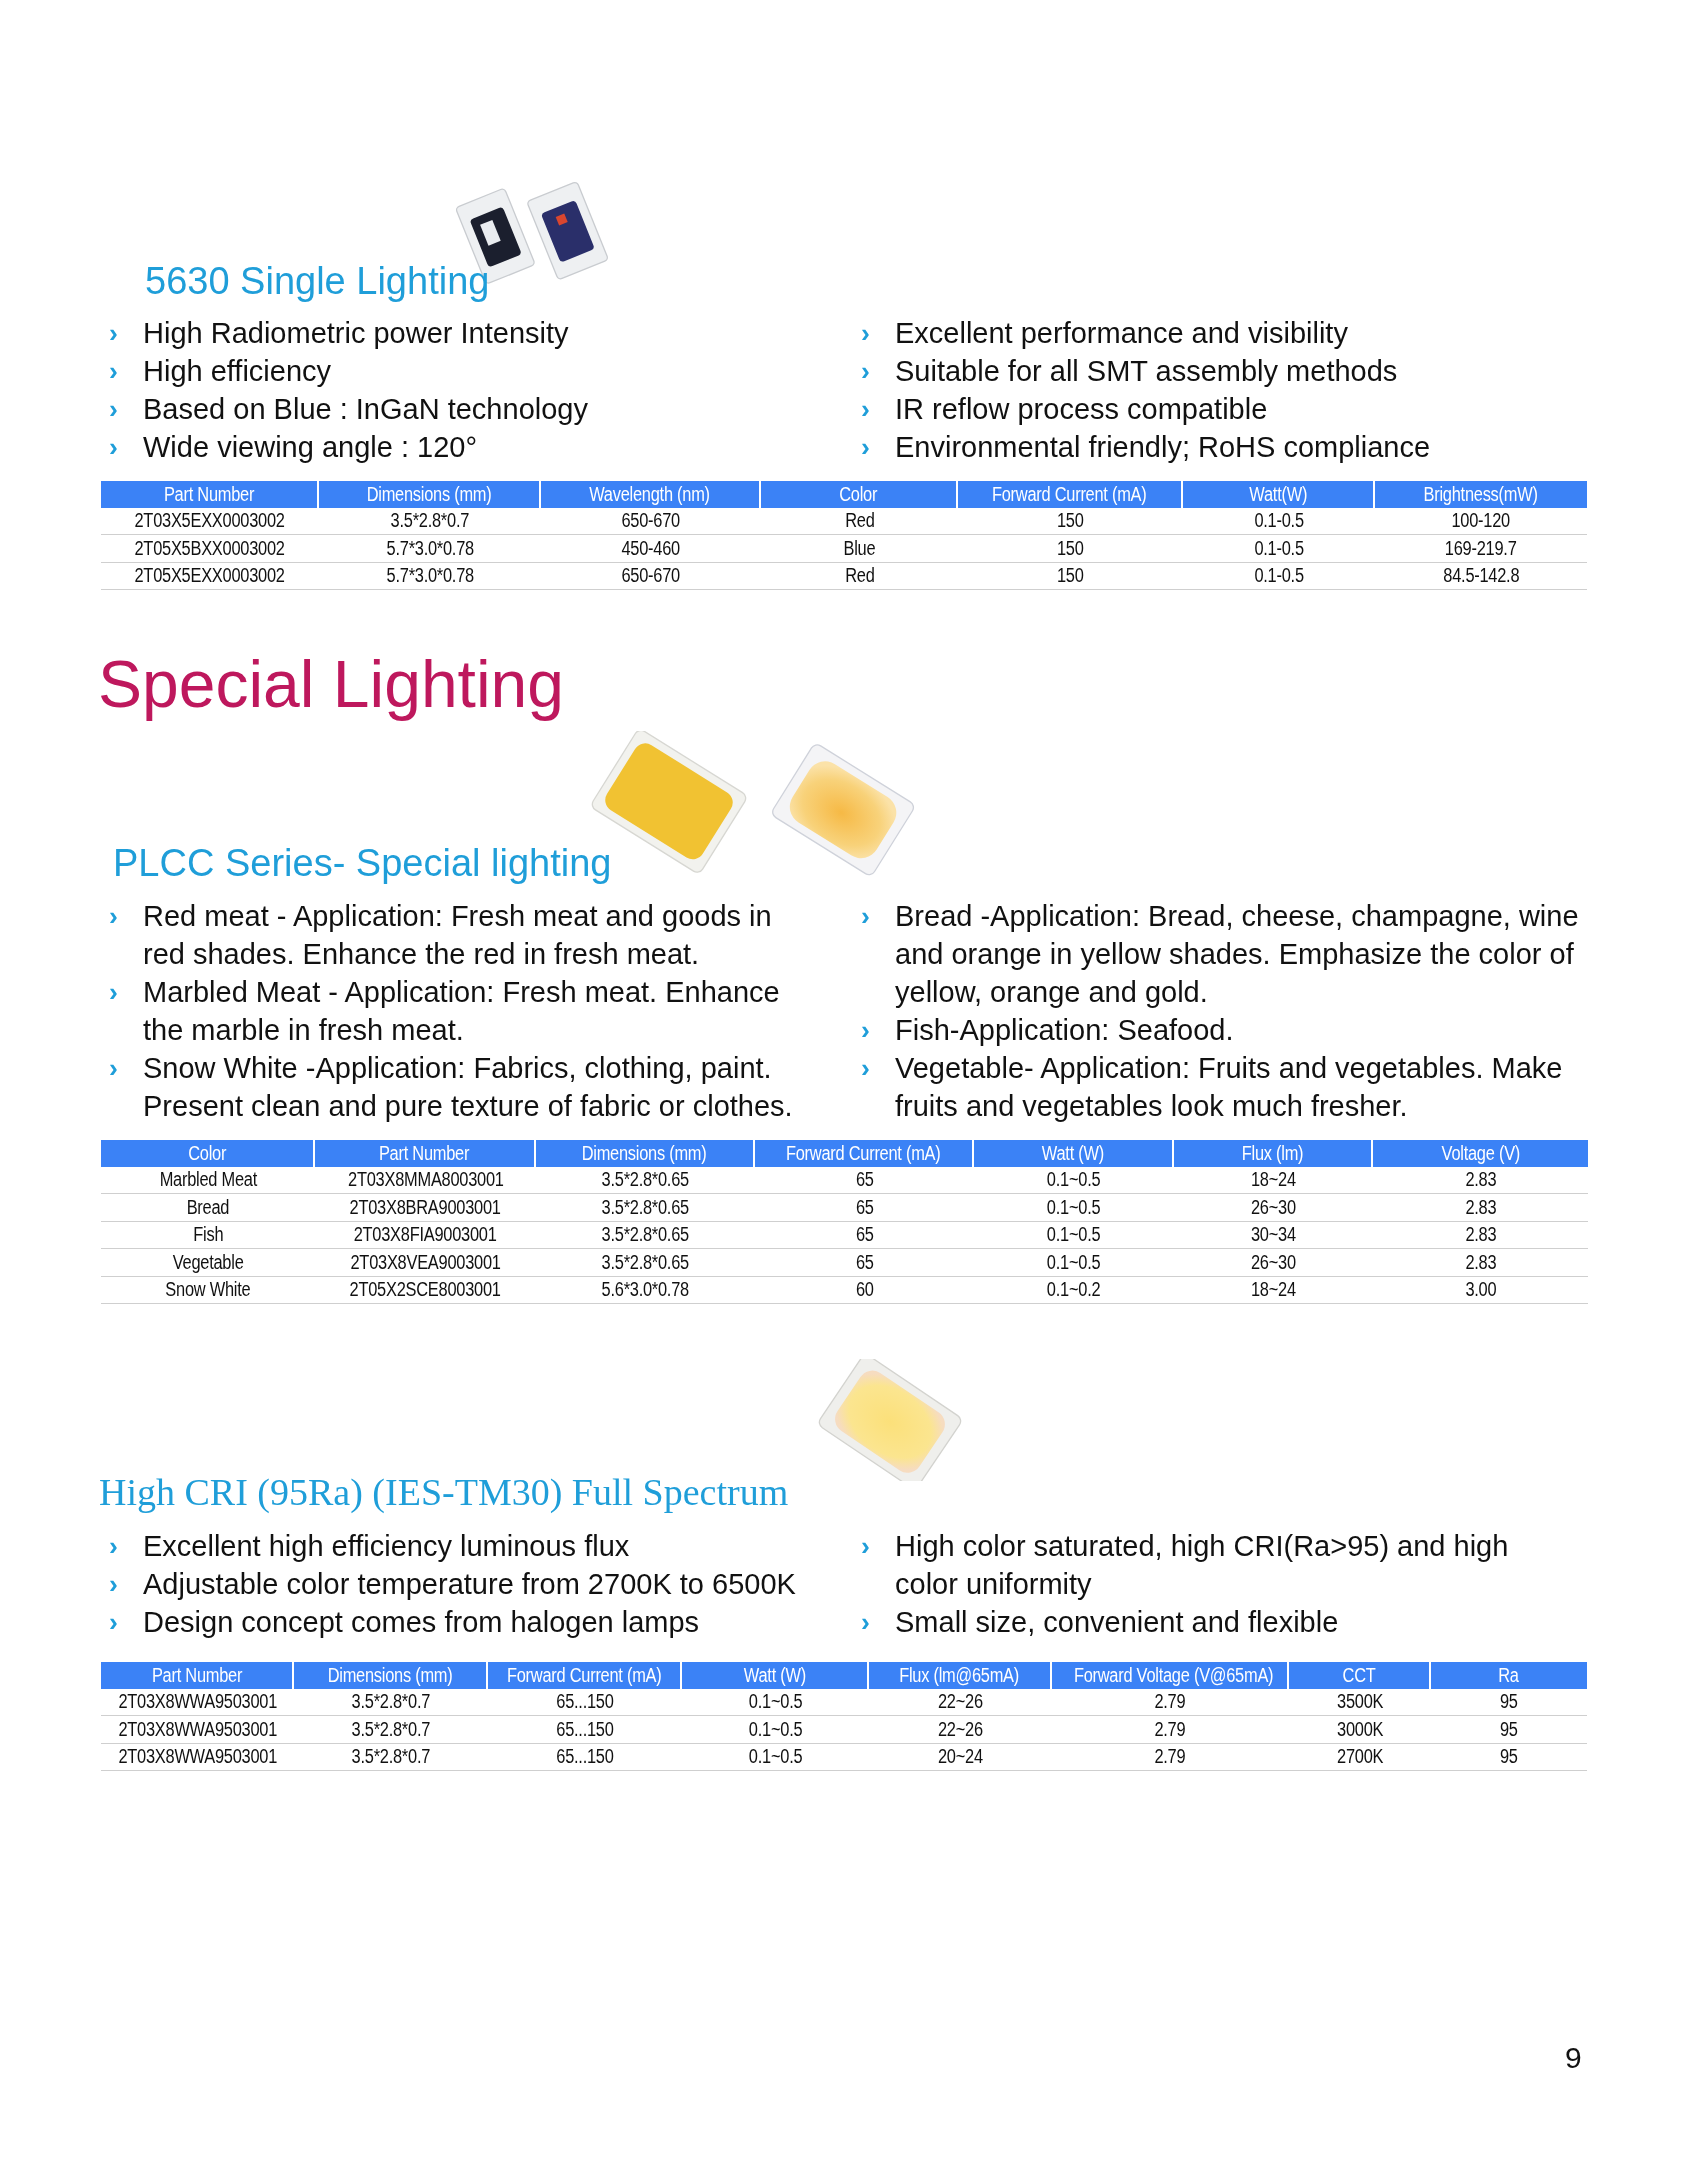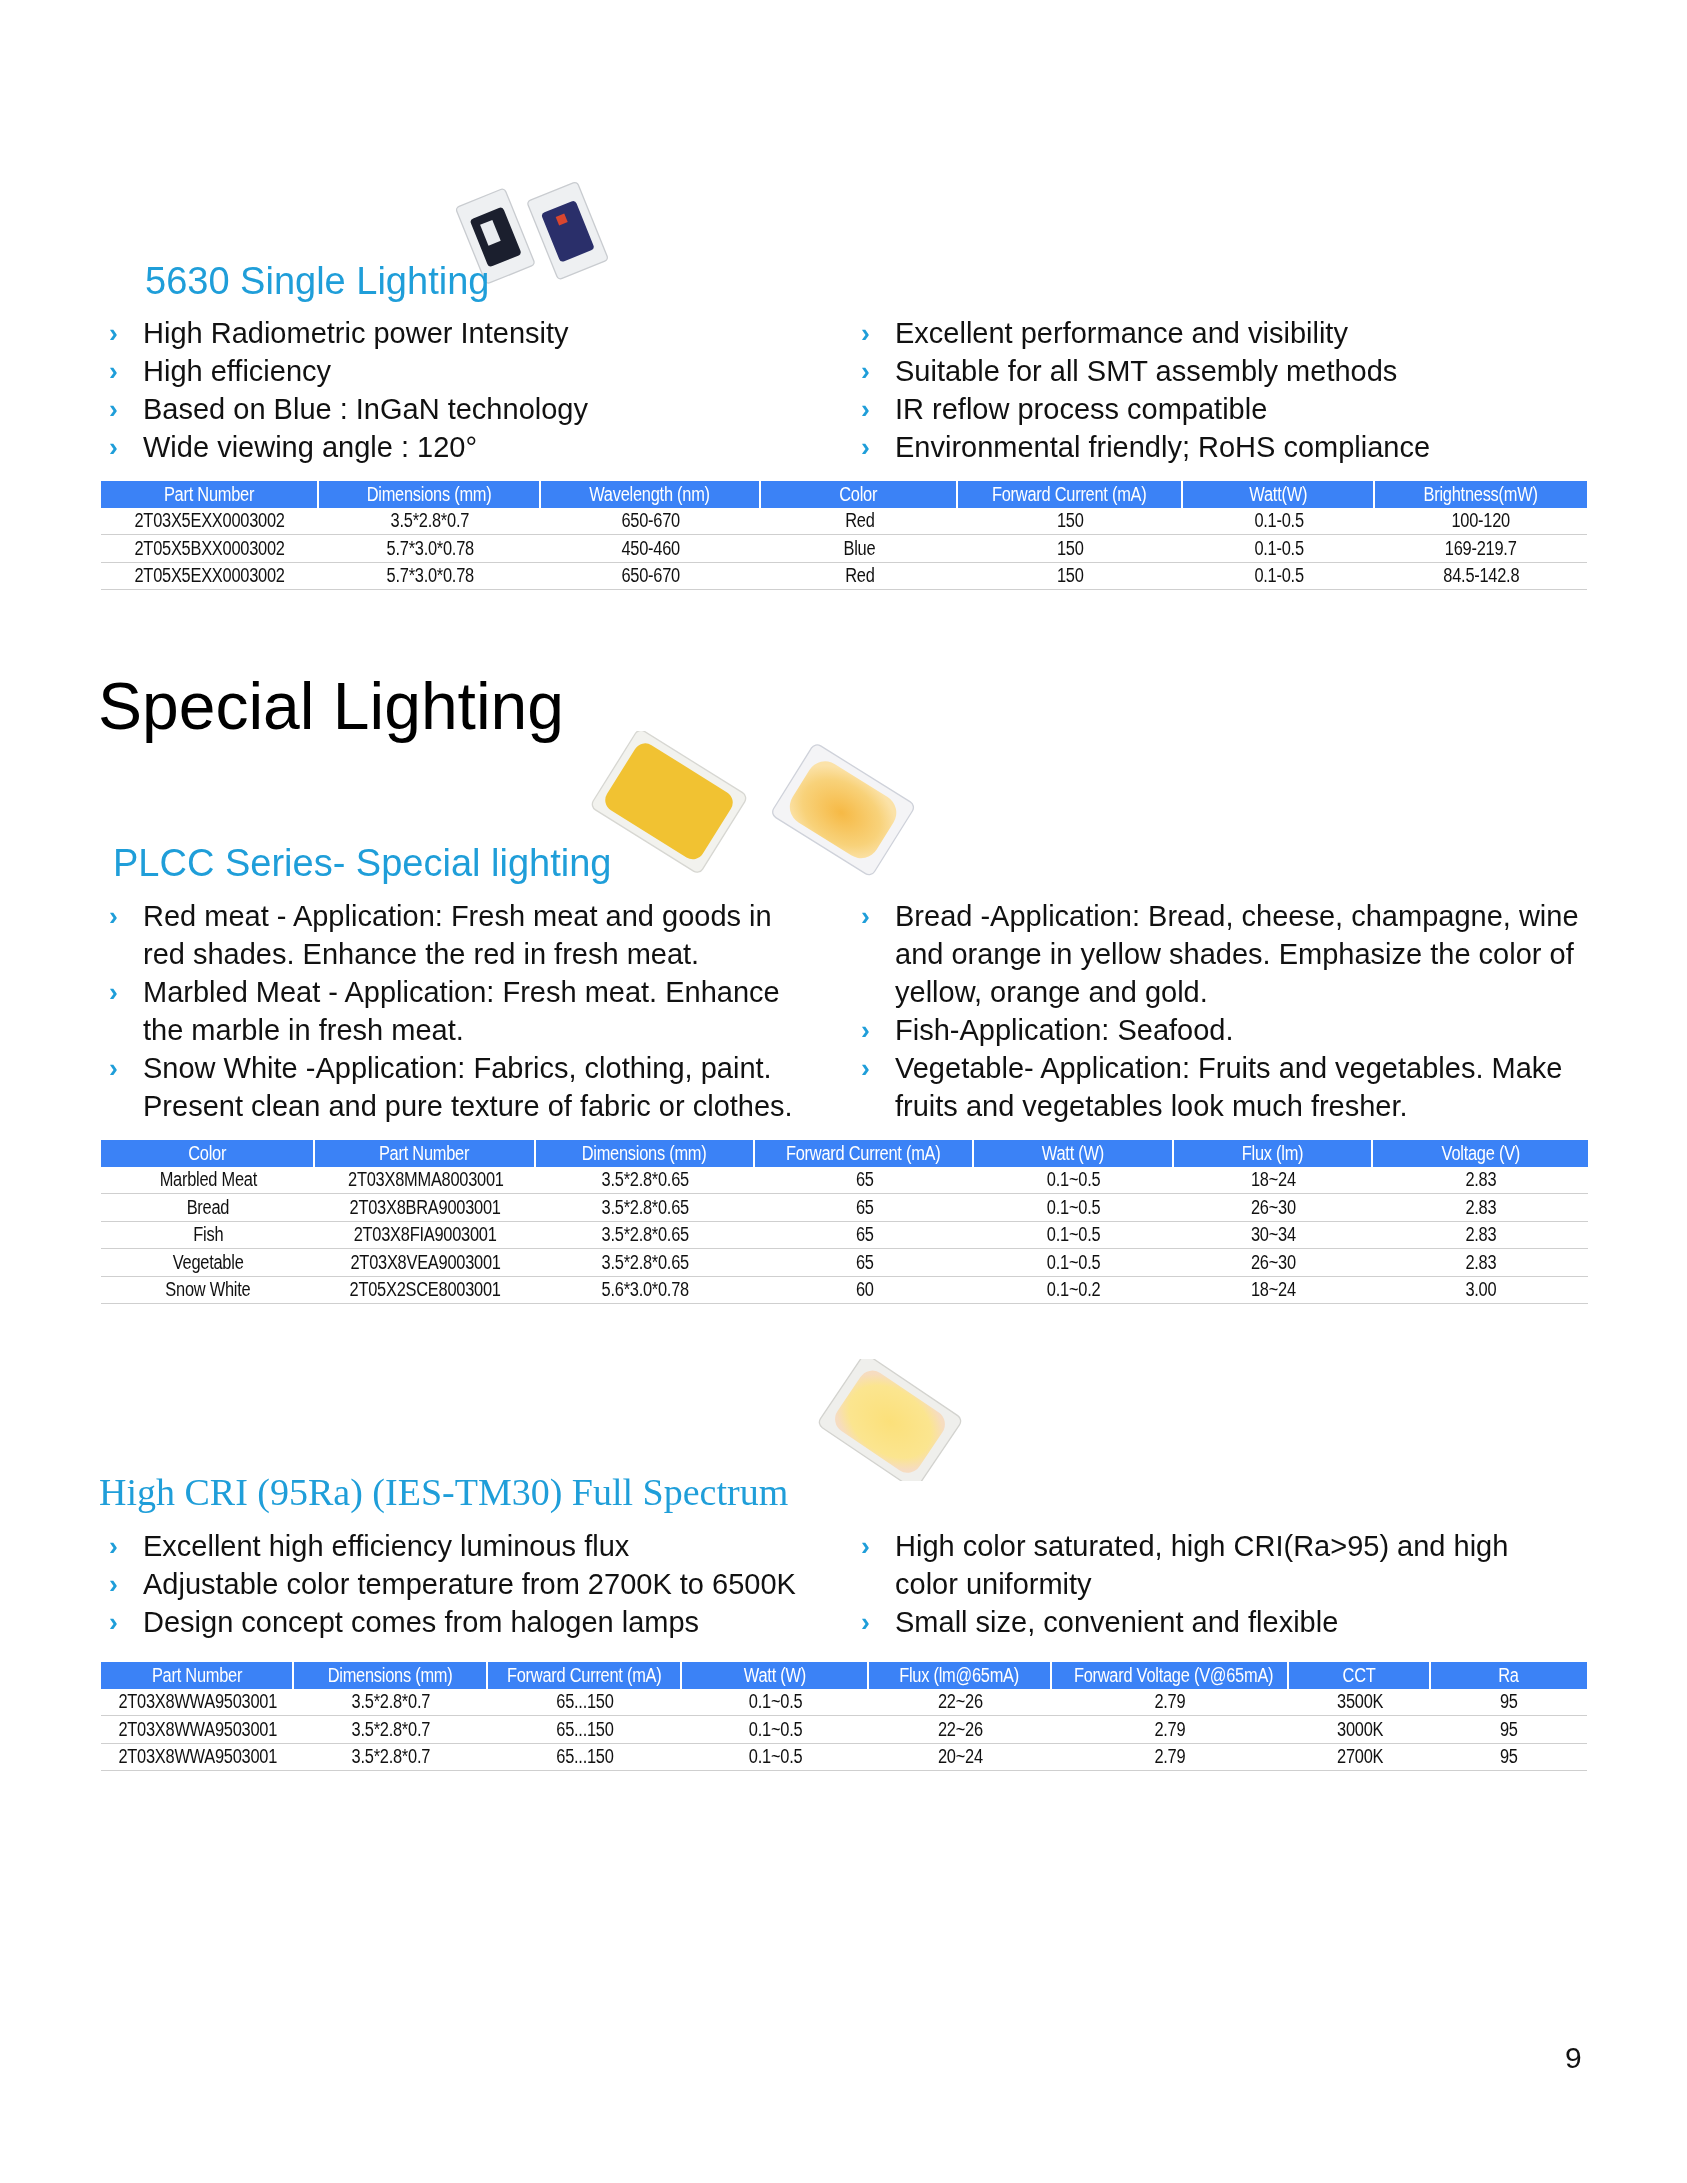--- a/index.html
+++ b/index.html
@@ -1,20 +1,20 @@
 <!DOCTYPE html>
 <html style="font-size:10.6px"><head>
 <meta charset="utf-8">
 <style>
   html, body { margin:0; padding:0; background:#ffffff; }
   body { width:1687px; height:2183px; position:relative; overflow:hidden;
          font-family:"Liberation Sans", sans-serif; color:#111; }
   .abs { position:absolute; }
   .h2 { color:#1f9ed9; font-size:38px; font-weight:normal; white-space:nowrap; line-height:1; }
-  .h1 { color:#000000; font-size:66px; font-weight:normal; white-space:nowrap; line-height:1;margin-top:22px; }
+  .h1 { color:#be185d; font-size:66px; font-weight:normal; white-space:nowrap; line-height:1; }
   .bullets { position:absolute; margin:0; padding:0; list-style:none; }
   .bullets li { position:relative; padding-left:42px; font-size:29px; line-height:38px; color:#111; }
   .bullets li .chev { position:absolute; left:8px; top:0; color:#1f9ed9; font-weight:bold; font-size:26.5px; line-height:38px; }
   table.spec { position:absolute; border-collapse:separate; border-spacing:0; table-layout:fixed;
                font-family:"Liberation Sans", sans-serif; }
   table.spec th { background:#3b82f6; color:#fff; font-weight:normal; font-size:20px; height:26.5px;
                   padding:0; border-right:2px solid #fff; text-align:center; white-space:nowrap; overflow:hidden;
                   transform-origin:center; letter-spacing:-0.3px; }
   table.spec th:last-child { border-right:none; }
   table.spec td { font-size:20px; height:26.5px; padding:0; text-align:center; border-bottom:1.3px solid #cfcfcf;

